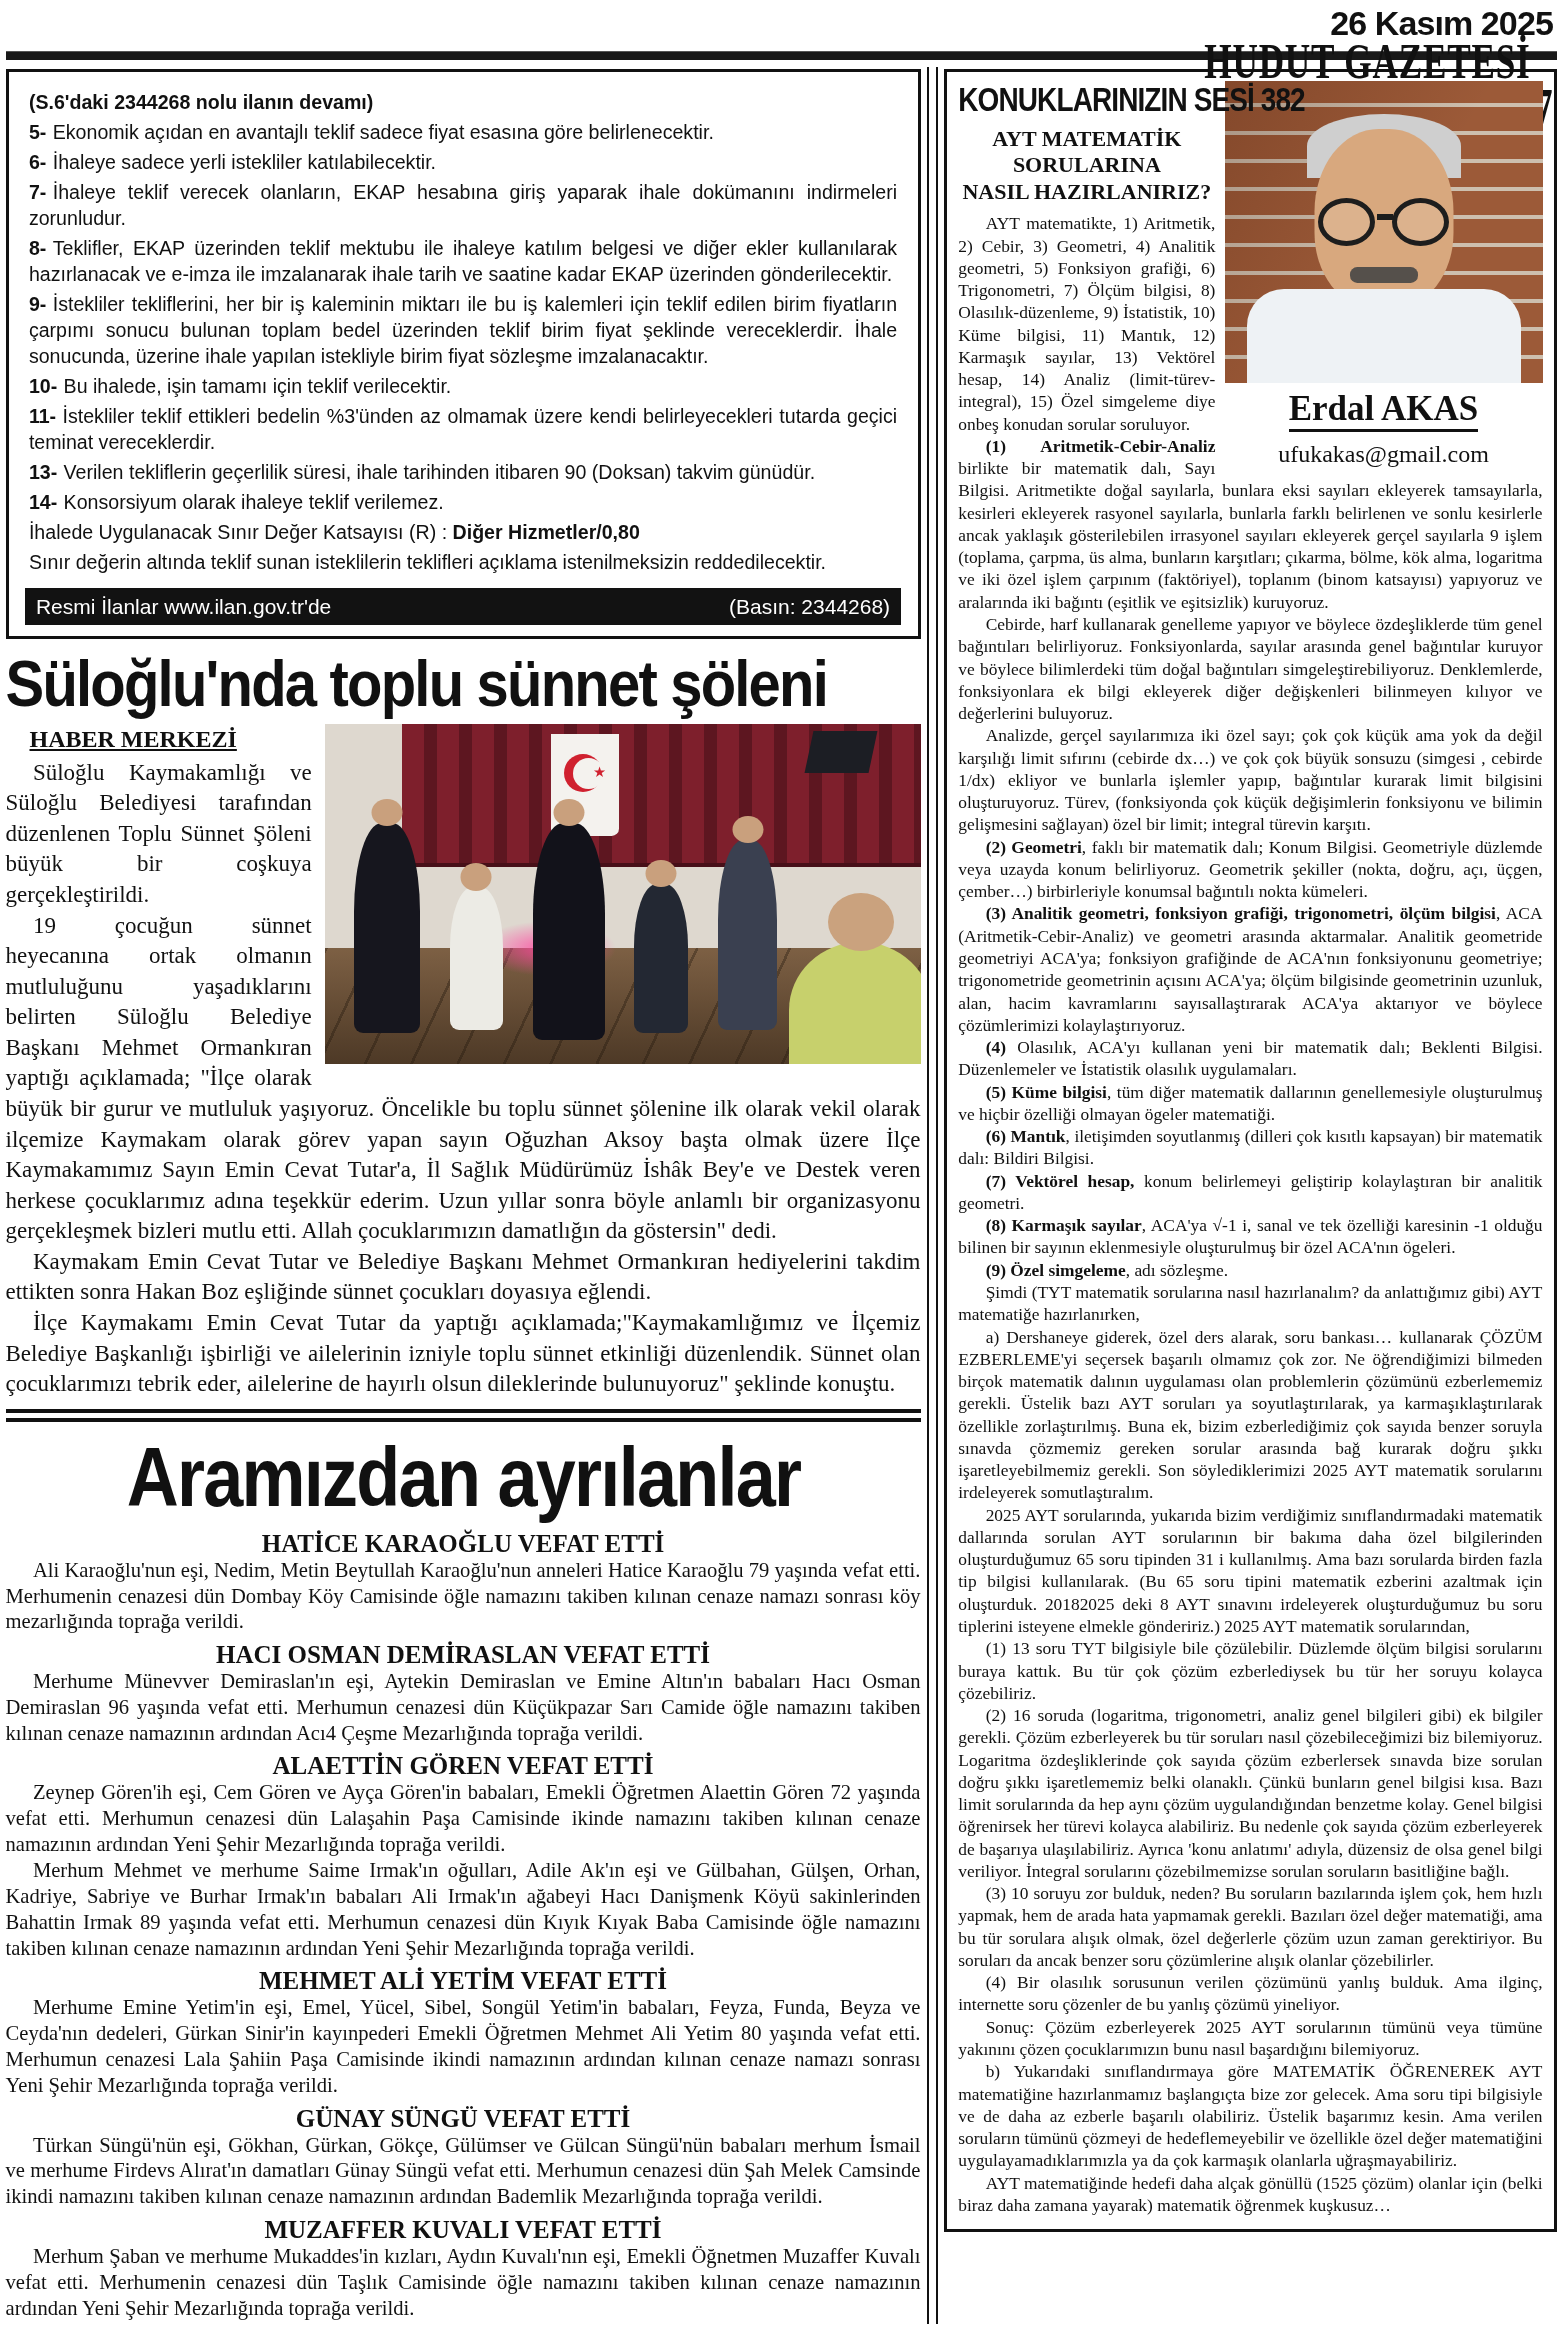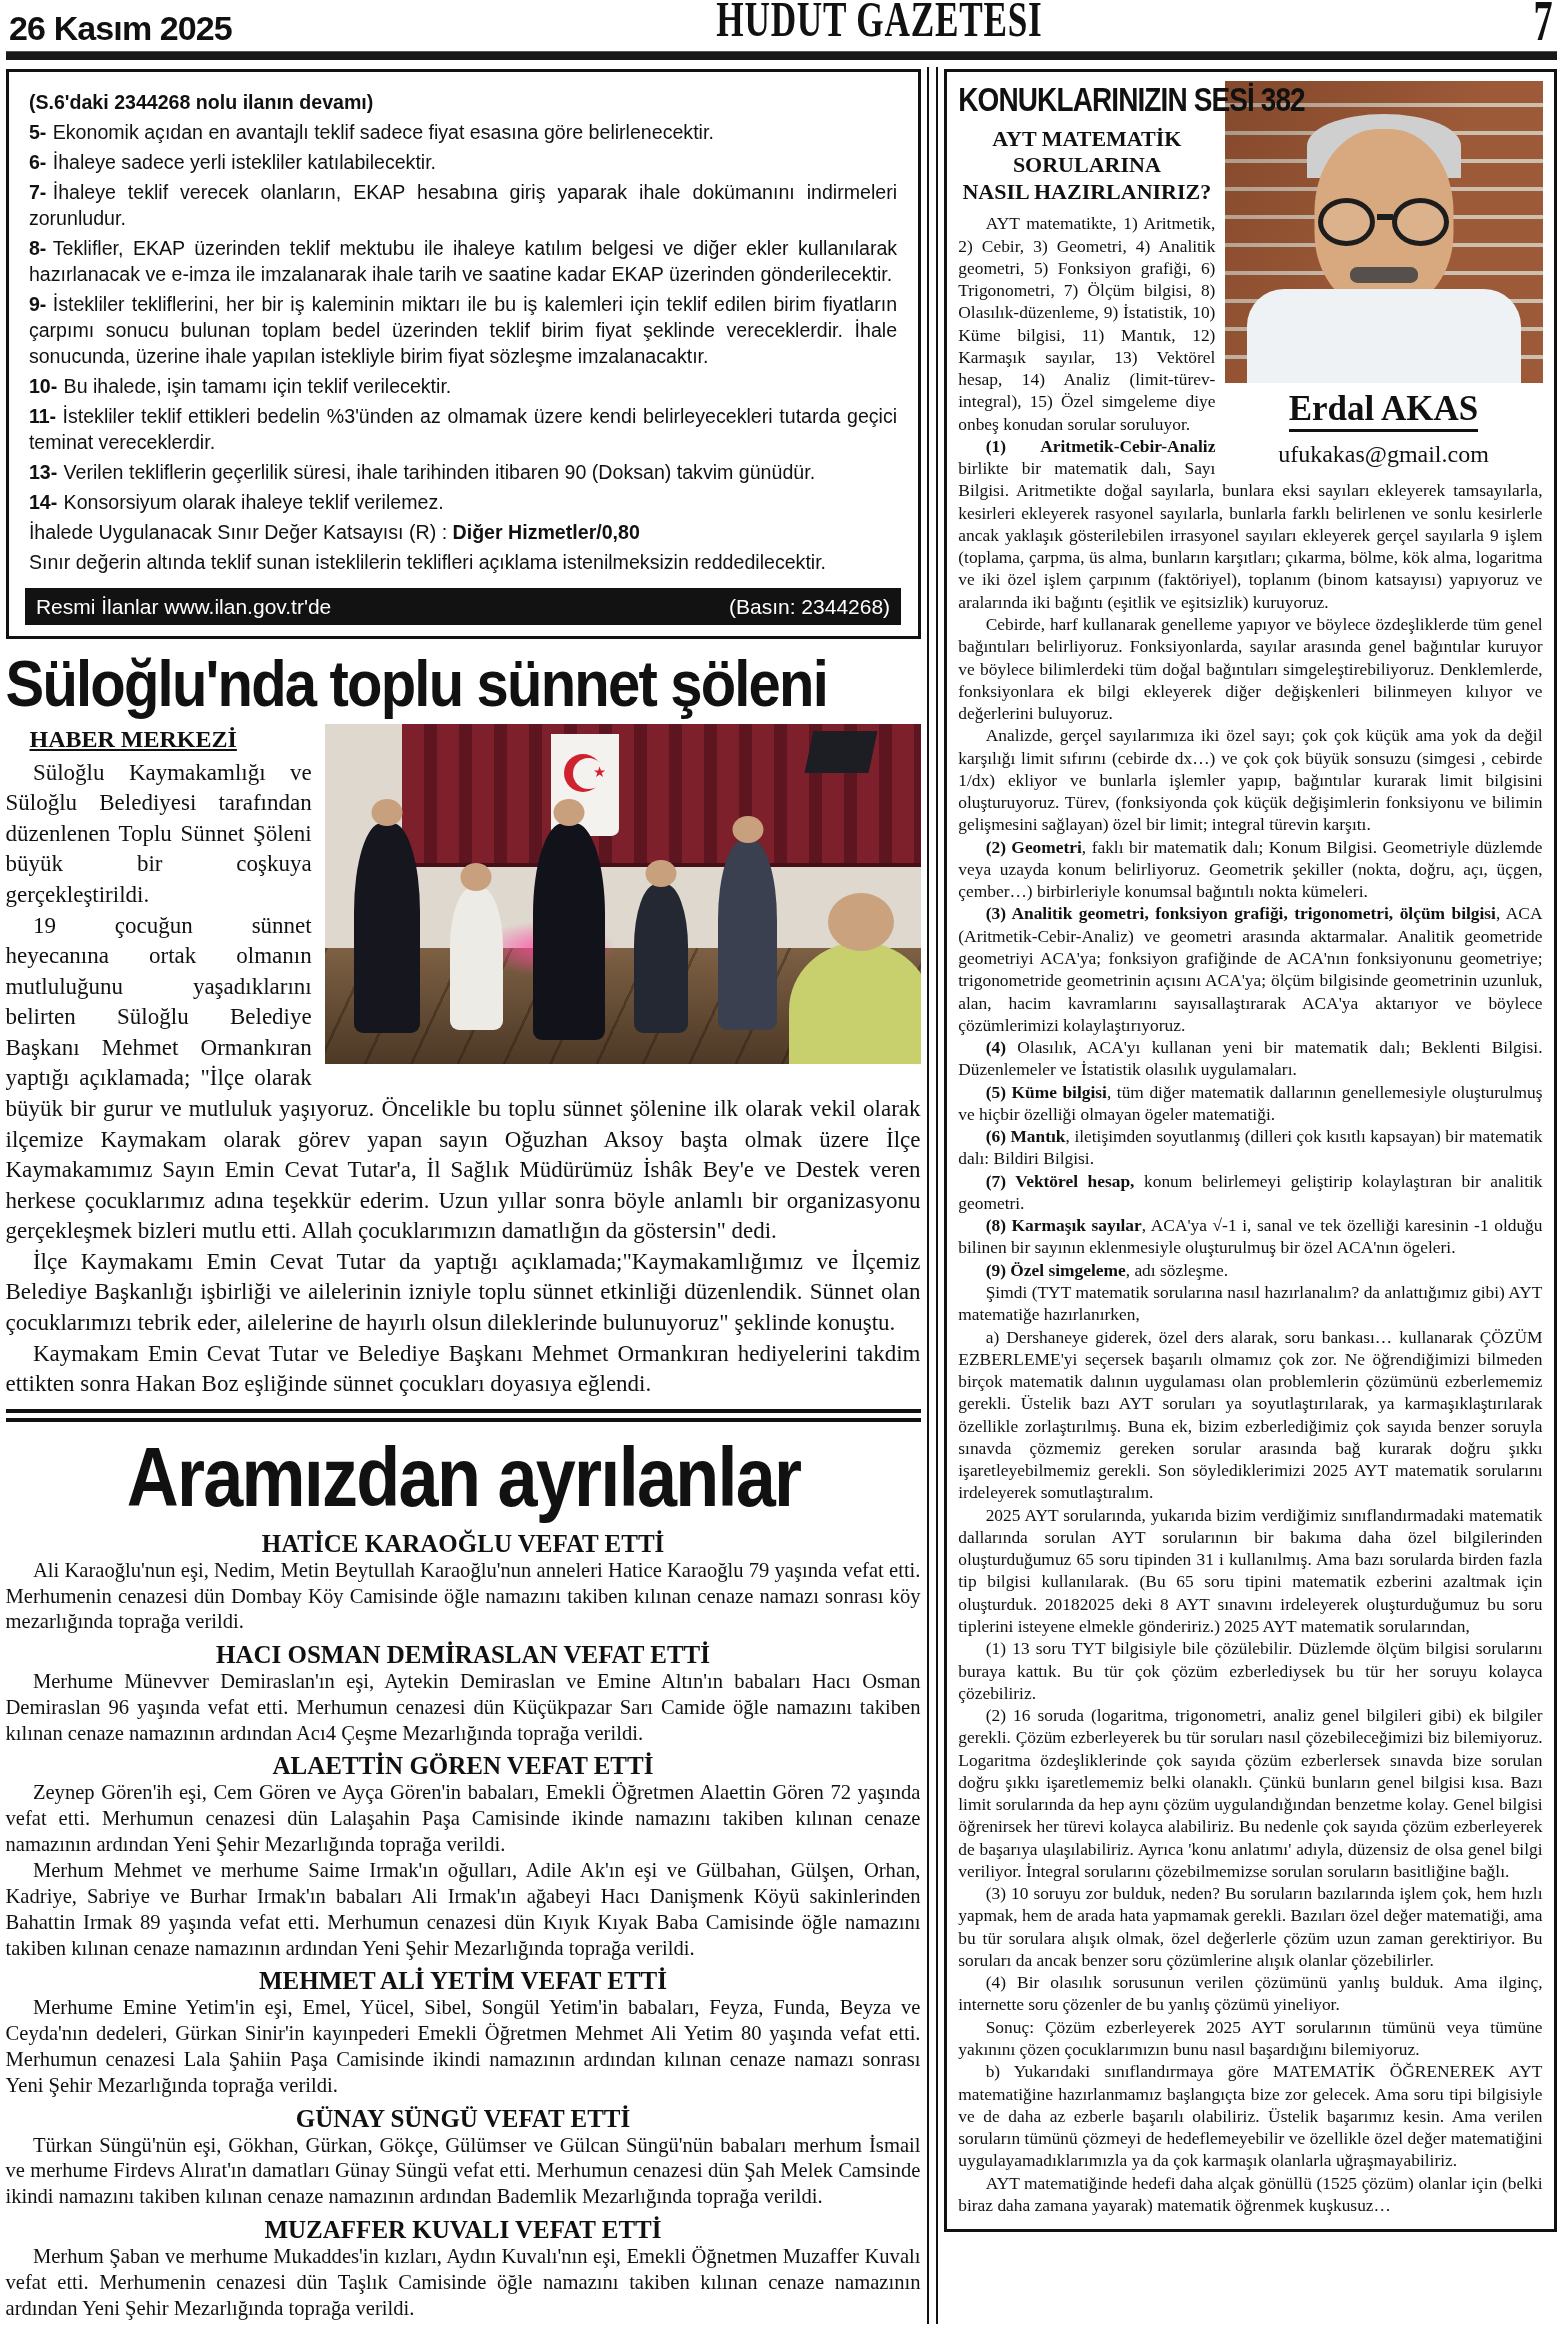--- a/index.html
+++ b/index.html
@@ -7,21 +7,21 @@
   .page {
     position: relative;
     width: 1562px; height: 2339px;
     margin: 0 auto;
     background: #ffffff;
     color: #111;
     overflow: hidden;
     font-family: "Liberation Serif", serif;
   }
   
-  .hdr { display:flex; align-items:flex-end; justify-content:space-between; padding:3.7px 9.1px 0 9.1px; height:48px; }
+  .hdr { display:flex; align-items:flex-end; justify-content:space-between; padding:3.7px 9.1px 0 9.1px; height:48px;flex-direction:column; }
   .hdr-date { font-family:"Liberation Sans",sans-serif; font-weight:bold; font-size:34px; letter-spacing:-0.9px; }
   .hdr-masthead { font-family:"Liberation Serif",serif; font-weight:bold; font-size:40px; letter-spacing:0.9px;
                   transform:scale(.88,1.25); transform-origin:center bottom; }
   .hdr-pagenum { font-family:"Liberation Serif",serif; font-weight:bold; font-size:51px; line-height:.9; transform:scale(.75,1.1); transform-origin:right bottom;}
   .hdr-rule { height:9.1px; background:#191919; margin:2.7px 5.5px 0 5.5px; border-top:1.8px solid #555; }
 
   
   .main { display:flex; align-items:flex-start; padding:0 5.5px; }
   .left { width:915px; flex:none; }
   .vsep { flex:none; width:11px; border-left:2.7px solid #111; border-right:2.7px solid #111; margin:7.3px 6.4px 0 6.4px; height:2257px; }
@@ -153,22 +153,22 @@
             <div class="fig f1"></div>
             <div class="fig f2"></div>
             <div class="fig f3"></div>
             <div class="fig f4"></div>
             <div class="fig f5"></div>
             <div class="fig f6"></div>
           </div>
           <p class="byline">HABER MERKEZİ</p>
           <p class="body">Süloğlu Kaymakamlığı ve Süloğlu Belediyesi tarafından düzenlenen Toplu Sünnet Şöleni büyük bir coşkuya gerçekleştirildi.</p>
           <p class="body">19 çocuğun sünnet heyecanına ortak olmanın mutluluğunu yaşadıklarını belirten Süloğlu Belediye Başkanı Mehmet Ormankıran yaptığı açıklamada; "İlçe olarak büyük bir gurur ve mutluluk yaşıyoruz. Öncelikle bu toplu sünnet şölenine ilk olarak vekil olarak ilçemize Kaymakam olarak görev yapan sayın Oğuzhan Aksoy başta olmak üzere İlçe Kaymakamımız Sayın Emin Cevat Tutar'a, İl Sağlık Müdürümüz İshâk Bey'e ve Destek veren herkese çocuklarımız adına teşekkür ederim. Uzun yıllar sonra böyle anlamlı bir organizasyonu gerçekleşmek bizleri mutlu etti. Allah çocuklarımızın damatlığın da göstersin" dedi.</p>
+          <p class="body">Kaymakam Emin Cevat Tutar ve Belediye Başkanı Mehmet Ormankıran hediyelerini takdim ettikten sonra Hakan Boz eşliğinde sünnet çocukları doyasıya eğlendi.</p>
           <p class="body">İlçe Kaymakamı Emin Cevat Tutar da yaptığı açıklamada;"Kaymakamlığımız ve İlçemiz Belediye Başkanlığı işbirliği ve  ailelerinin izniyle toplu sünnet etkinliği düzenlendik. Sünnet olan çocuklarımızı tebrik eder, ailelerine de hayırlı olsun dileklerinde bulunuyoruz" şeklinde konuştu.</p>
-          <p class="body">Kaymakam Emin Cevat Tutar ve Belediye Başkanı Mehmet Ormankıran hediyelerini takdim ettikten sonra Hakan Boz eşliğinde sünnet çocukları doyasıya eğlendi.</p>
         </div>
       </section>
 
       <div class="sep2"></div>
 
       <section>
         <h1 class="obits-headline">Aramızdan ayrılanlar</h1>
 
         <h3 class="obit-title">HATİCE KARAOĞLU VEFAT ETTİ</h3>
         <p class="obit-body">Ali Karaoğlu'nun eşi, Nedim, Metin Beytullah  Karaoğlu'nun anneleri Hatice Karaoğlu 79 yaşında vefat etti. Merhumenin cenazesi dün Dombay Köy Camisinde öğle namazını takiben kılınan cenaze namazı sonrası köy mezarlığında toprağa verildi.</p>

